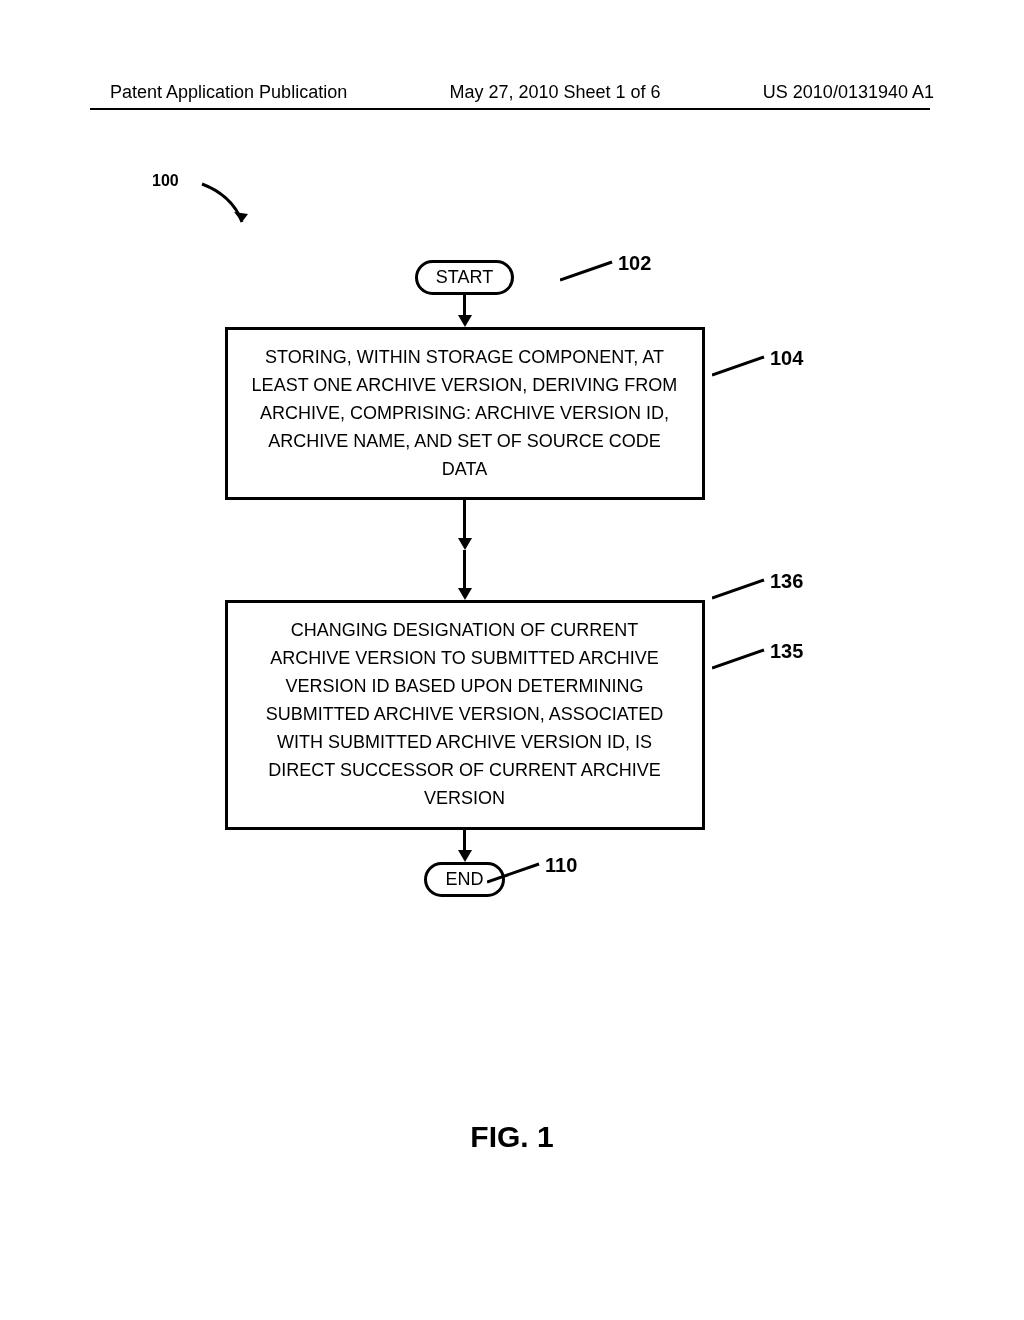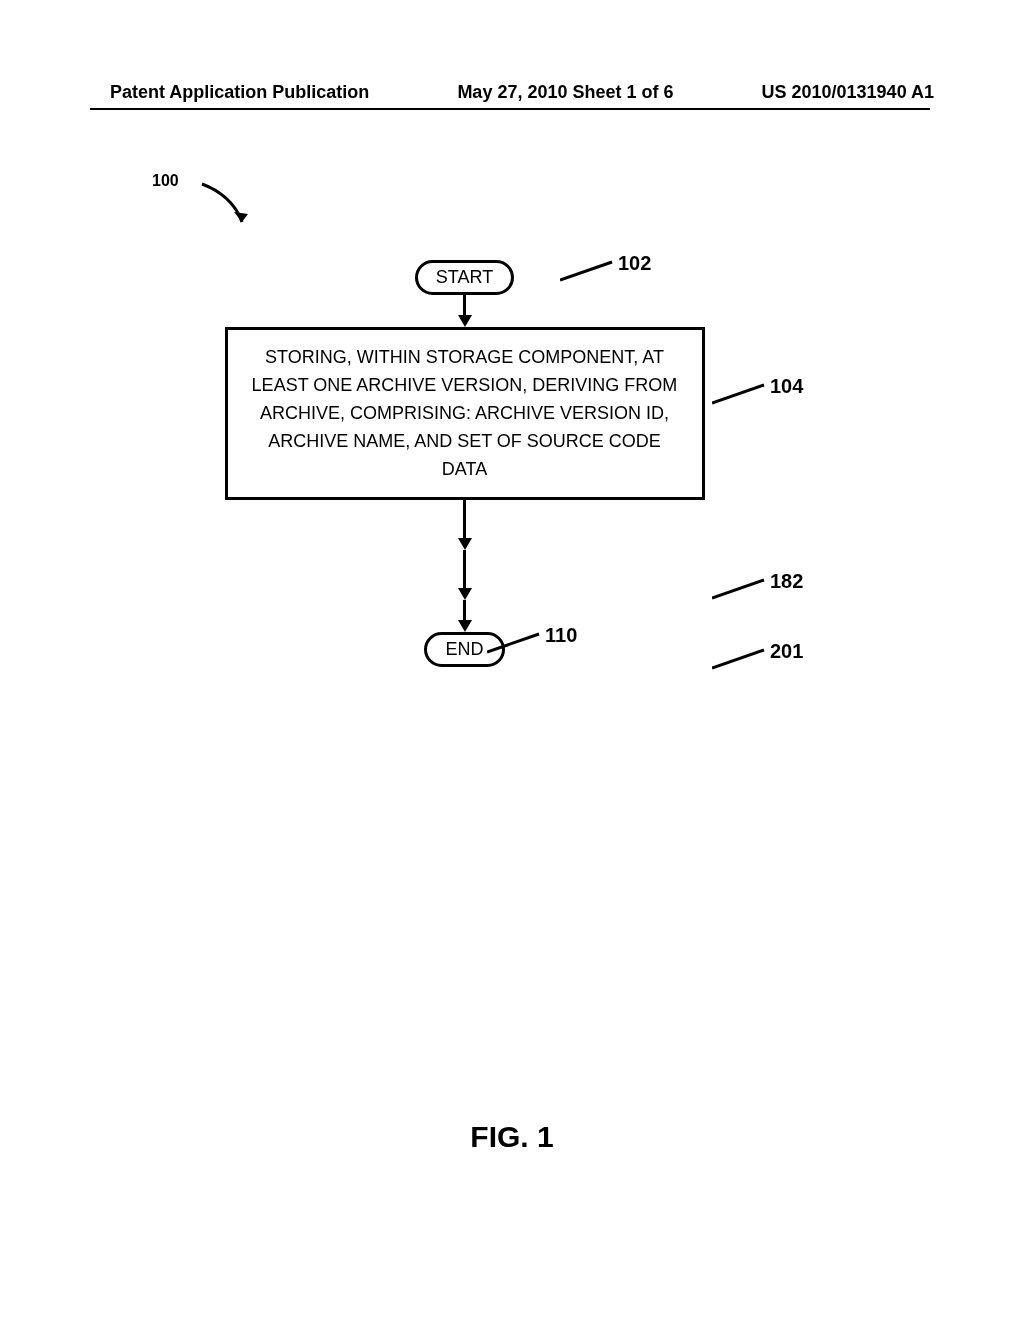--- a/index.html
+++ b/index.html
@@ -19,21 +19,21 @@
   .header {
     position: absolute;
     top: 82px;
     left: 0;
     width: 1024px;
     display: flex;
     justify-content: space-between;
     padding: 0 90px 0 110px;
     box-sizing: border-box;
     font-size: 18px;
-    font-weight: bold;
+    font-weight: normal;
   }
   .header-rule {
     position: absolute;
     top: 108px;
     left: 90px;
     width: 840px;
     height: 0;
     border-top: 2px solid #000;
   }
   .ref100 {
@@ -145,53 +145,54 @@
       </div>
     </div>
 
     <div class="arrow-down" style="height:32px;">
       <div class="shaft" style="height:20px;"></div>
       <div class="head" style="top:20px;"></div>
     </div>
 
     <div style="position:relative;">
       <div class="box">STORING, WITHIN STORAGE COMPONENT, AT LEAST ONE ARCHIVE VERSION, DERIVING FROM ARCHIVE, COMPRISING: ARCHIVE VERSION ID, ARCHIVE NAME, AND SET OF SOURCE CODE DATA</div>
-      <div class="callout" style="top:20px; left:770px;margin-top:28px;">
+      <div class="callout" style="top:20px; left:770px;">
         <svg width="60" height="30" style="left:-58px; top:6px;">
             <line x1="0" y1="22" x2="52" y2="4" stroke="#000" stroke-width="3"></line>
           </svg>
         <span>104</span>
       </div>
     </div>
 
     <div class="arrow-down" style="height:50px;">
       <div class="shaft" style="height:38px;"></div>
       <div class="head" style="top:38px;"></div>
     </div>
 
     <div style="position:relative;">
       <div class="callout" style="top:20px; left:770px;">
         <svg width="60" height="30" style="left:-58px; top:6px;">
             <line x1="0" y1="22" x2="52" y2="4" stroke="#000" stroke-width="3"></line>
           </svg>
-        <span>182</span>
+        <span>136</span>
       </div>
     </div>
 
     <div class="arrow-down" style="height:50px;">
       <div class="shaft" style="height:38px;"></div>
       <div class="head" style="top:38px;"></div>
     </div>
 
     <div style="position:relative;">
+      <div class="box">CHANGING DESIGNATION OF CURRENT ARCHIVE VERSION TO SUBMITTED ARCHIVE VERSION ID BASED UPON DETERMINING SUBMITTED ARCHIVE VERSION, ASSOCIATED WITH SUBMITTED ARCHIVE VERSION ID, IS DIRECT SUCCESSOR OF CURRENT ARCHIVE VERSION</div>
       <div class="callout" style="top:40px; left:770px;">
         <svg width="60" height="30" style="left:-58px; top:6px;">
             <line x1="0" y1="22" x2="52" y2="4" stroke="#000" stroke-width="3"></line>
           </svg>
-        <span>201</span>
+        <span>135</span>
       </div>
     </div>
 
     <div class="arrow-down" style="height:32px;">
       <div class="shaft" style="height:20px;"></div>
       <div class="head" style="top:20px;"></div>
     </div>
 
     <div style="position:relative;">
       <div class="term">END</div>

